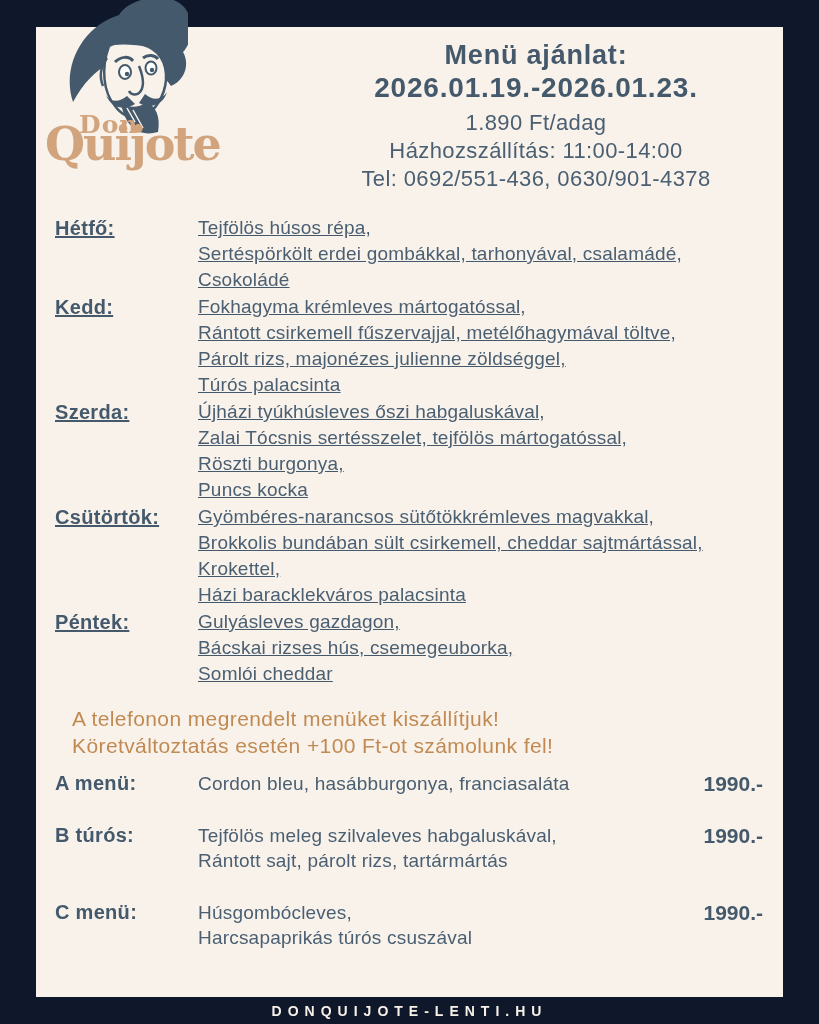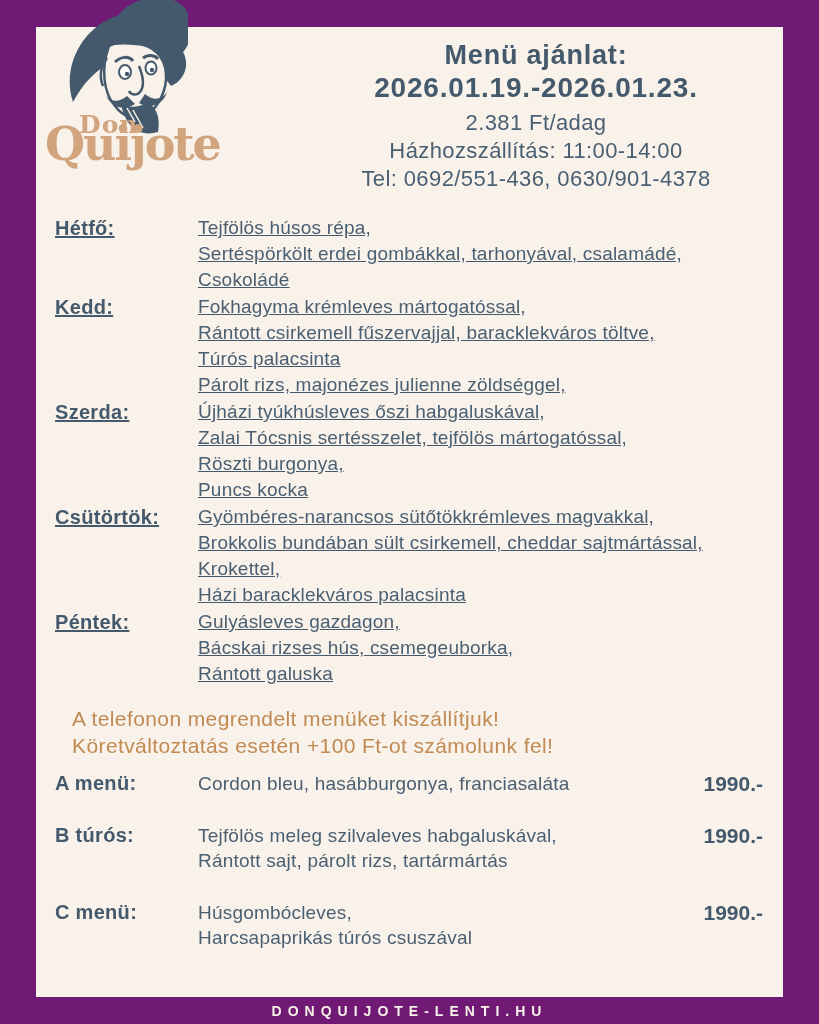--- a/index.html
+++ b/index.html
@@ -1,19 +1,19 @@
 <!DOCTYPE html>
 <html><head>
 <meta charset="utf-8">
 <style>
   * { margin:0; padding:0; box-sizing:border-box; }
   body { font-family:"Liberation Sans", sans-serif; }
   .page {
     position:relative; width:819px; height:1024px;
-    background:#701a75; overflow:hidden; color:#44596b;
+    background:#0f172a; overflow:hidden; color:#44596b;
   }
   .card {
     position:absolute; left:36px; top:27px; width:747px; height:970px;
     background:#f8f2eb;
   }
   
   .header { position:absolute; top:12px; left:270px; width:460px; text-align:center; }
   .h-title { font-size:27px; font-weight:bold; letter-spacing:0.8px; line-height:32px; }
   .h-date  { font-size:28px; font-weight:bold; letter-spacing:0.8px; line-height:34px; margin-bottom:4px; }
   .h-sub   { font-size:22px; line-height:28px; letter-spacing:0.4px; color:#4a5f72; }
@@ -52,41 +52,41 @@
 </style>
 </head>
 <body>
 
 <div class="page">
   <div class="card">
 
     <div class="header">
       <div class="h-title">Menü ajánlat:</div>
       <div class="h-date">2026.01.19.-2026.01.23.</div>
-      <div class="h-sub">2.381 Ft/adag</div>
+      <div class="h-sub">1.890 Ft/adag</div>
       <div class="h-sub">Házhozszállítás: 11:00-14:00</div>
       <div class="h-sub">Tel: 0692/551-436, 0630/901-4378</div>
     </div>
 
     <div class="week">
       <div class="section">
         <div class="day">Hétfő:</div>
         <div class="dishes">
           <div>Tejfölös húsos répa,</div>
           <div>Sertéspörkölt erdei gombákkal, tarhonyával, csalamádé,</div>
           <div>Csokoládé</div>
         </div>
       </div>
       <div class="section">
         <div class="day">Kedd:</div>
         <div class="dishes">
           <div>Fokhagyma krémleves mártogatóssal,</div>
-          <div>Rántott csirkemell fűszervajjal, baracklekváros töltve,</div>
+          <div>Rántott csirkemell fűszervajjal, metélőhagymával töltve,</div>
+          <div>Párolt rizs, majonézes julienne zöldséggel,</div>
           <div>Túrós palacsinta</div>
-          <div>Párolt rizs, majonézes julienne zöldséggel,</div>
         </div>
       </div>
       <div class="section">
         <div class="day">Szerda:</div>
         <div class="dishes">
           <div>Újházi tyúkhúsleves őszi habgaluskával,</div>
           <div>Zalai Tócsnis sertésszelet, tejfölös mártogatóssal,</div>
           <div>Röszti burgonya,</div>
           <div>Puncs kocka</div>
         </div>
@@ -98,21 +98,21 @@
           <div>Brokkolis bundában sült csirkemell, cheddar sajtmártással,</div>
           <div>Krokettel,</div>
           <div>Házi baracklekváros palacsinta</div>
         </div>
       </div>
       <div class="section">
         <div class="day">Péntek:</div>
         <div class="dishes">
           <div>Gulyásleves gazdagon,</div>
           <div>Bácskai rizses hús, csemegeuborka,</div>
-          <div>Rántott galuska</div>
+          <div>Somlói cheddar</div>
         </div>
       </div>
     </div>
 
     <div class="notice">
       <div>A telefonon megrendelt menüket kiszállítjuk!</div>
       <div>Köretváltoztatás esetén +100 Ft-ot számolunk fel!</div>
     </div>
 
     <div class="abc">

